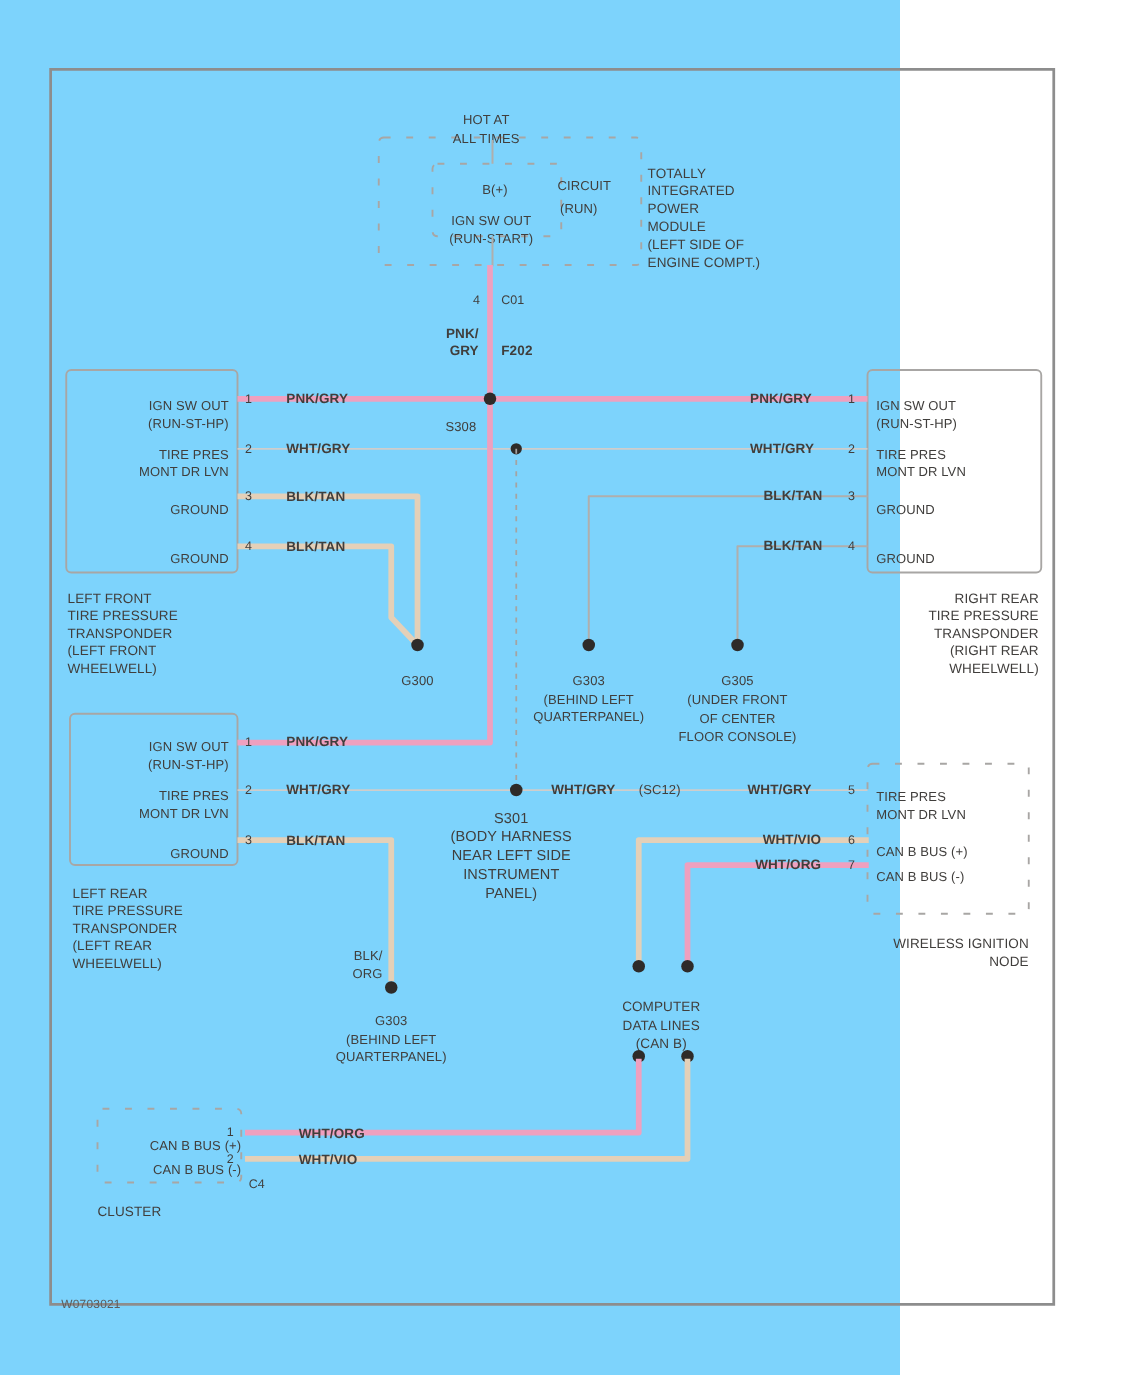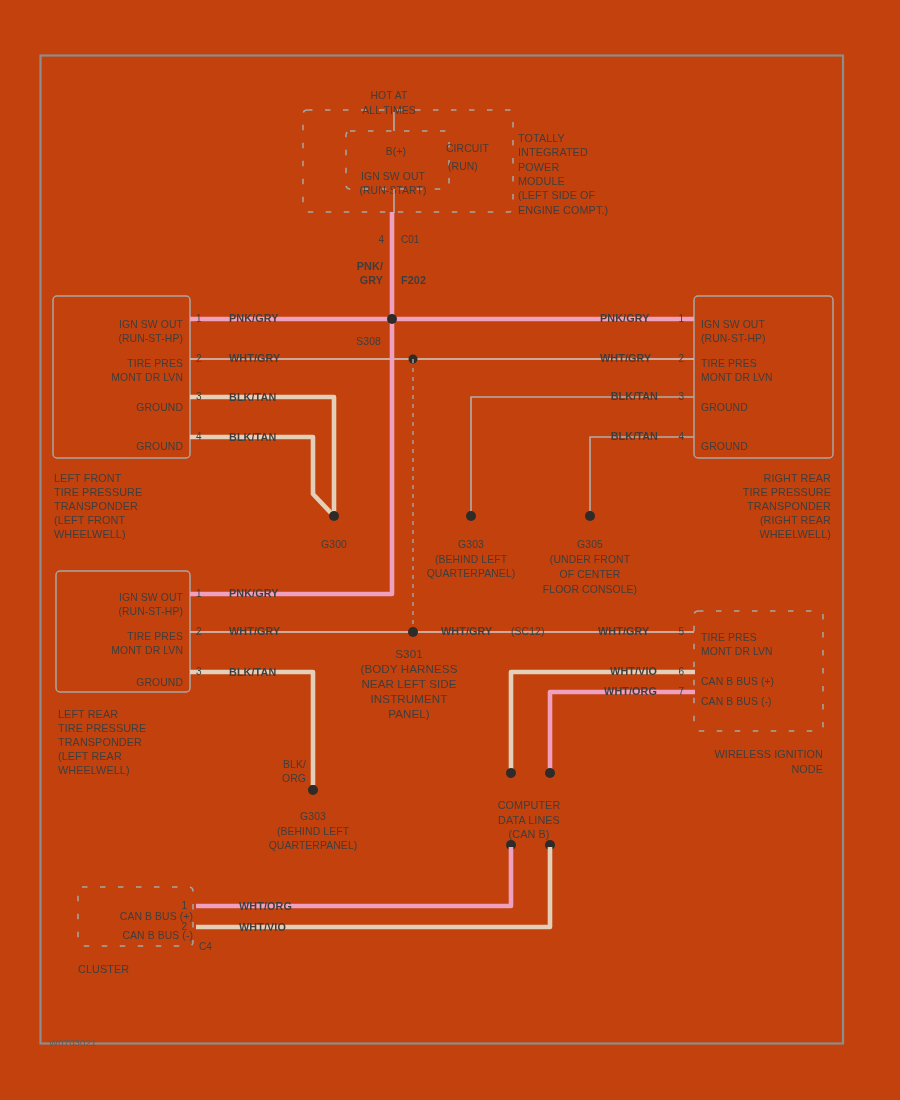--- a/index.html
+++ b/index.html
@@ -1,18 +1,18 @@
 <!DOCTYPE html>
 <html><head>
 <meta charset="utf-8">
 <title>Tire Pressure Monitoring Wiring Diagram</title>
 <style>
   html,body{margin:0;padding:0;background:#ffffff;}
   body{width:900px;height:1100px;font-family:"Liberation Sans",sans-serif;overflow:hidden;}
-  #page{position:relative;width:900px;height:1100px;background:#c2410c;}
+  #page{position:relative;width:720px;height:1100px;background:#7dd3fc;}
   svg#canvas{position:absolute;left:0;top:0;}
   text{font-family:"Liberation Sans",sans-serif;fill:#403e3c;}
   .lbl{font-size:10.4px;letter-spacing:.1px;}
   .wlbl{font-size:10.8px;letter-spacing:.1px;font-weight:bold;}
   .pin{font-size:10px;}
   .cmp{font-size:10.8px;letter-spacing:.1px;}
   .gid{font-size:10.4px;letter-spacing:.1px;}
   .gid2{font-size:11.6px;letter-spacing:.1px;}
   .figref{font-size:9.5px;fill:#5c5c5c;letter-spacing:.2px;}
   .solid-box{fill:none;stroke:#a8a6a4;stroke-width:1.5;}

